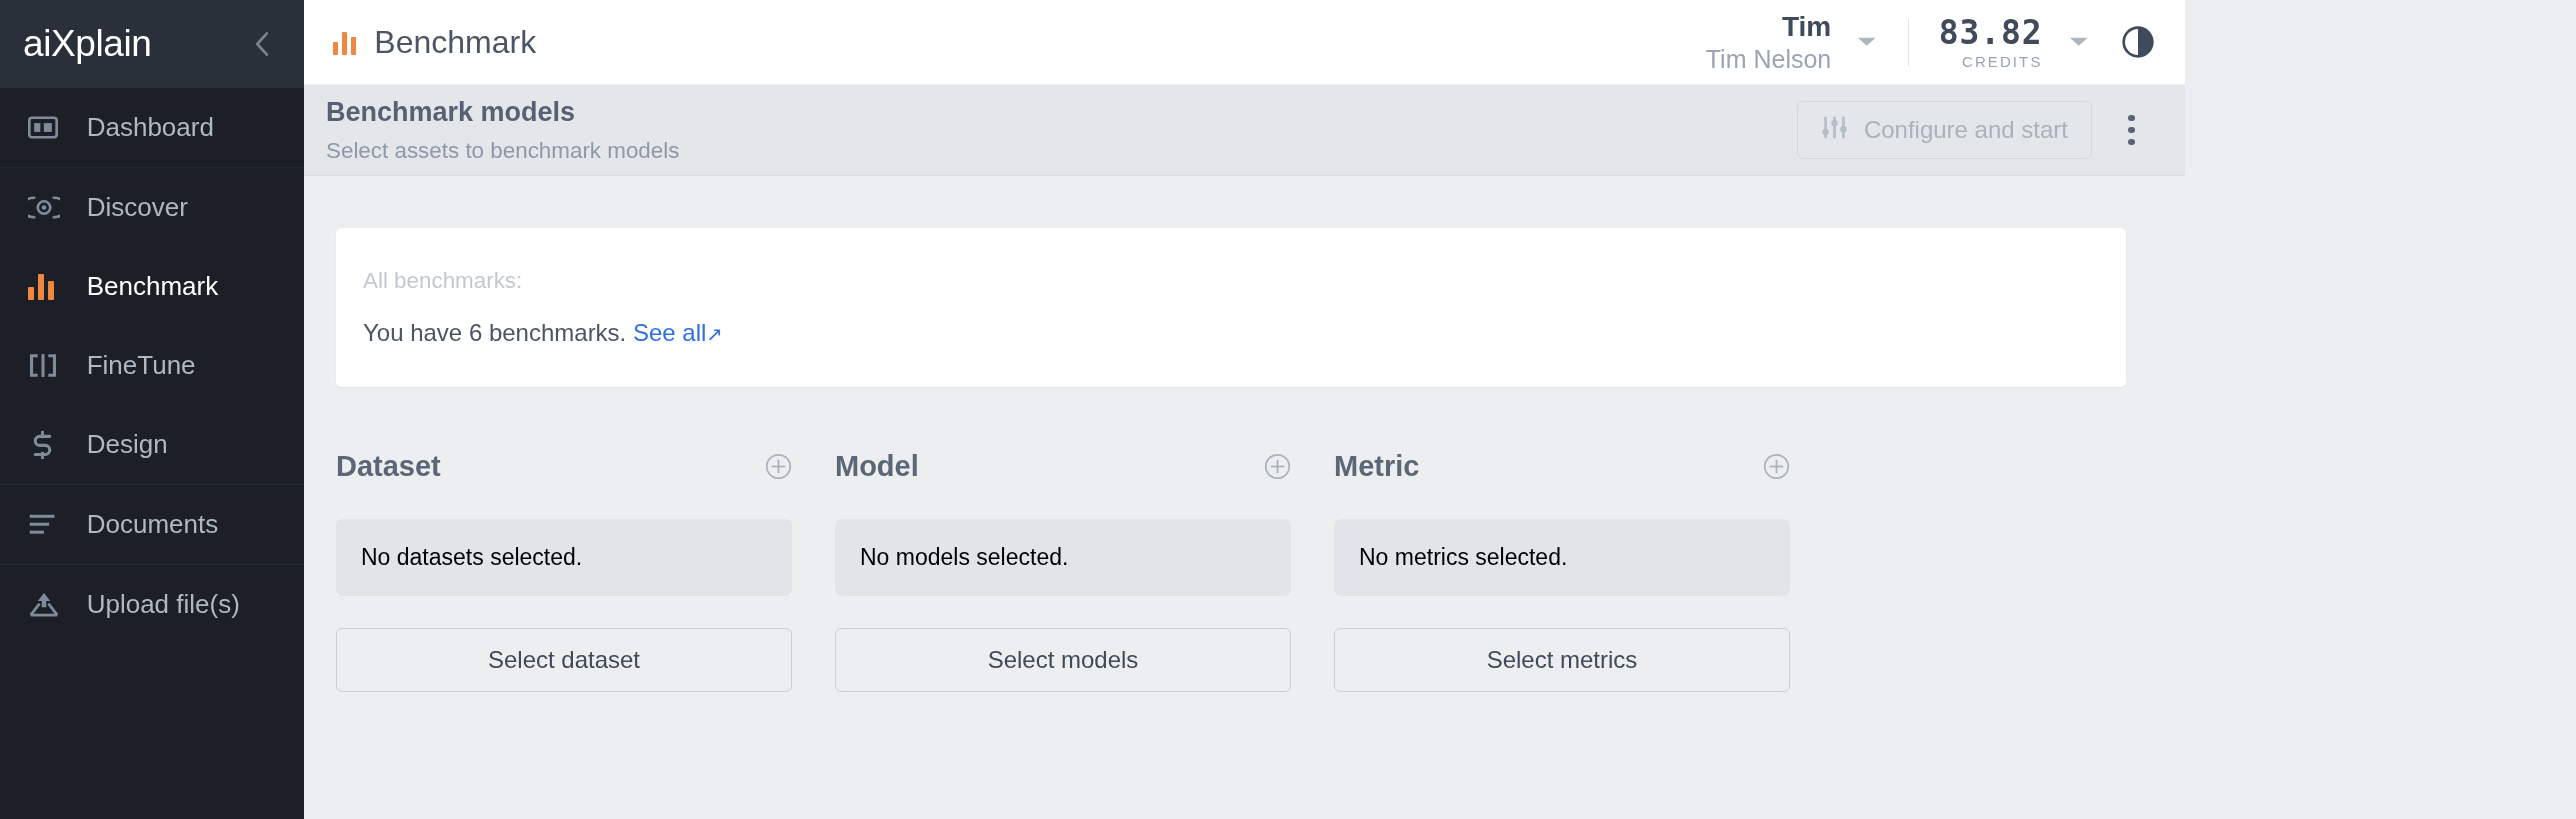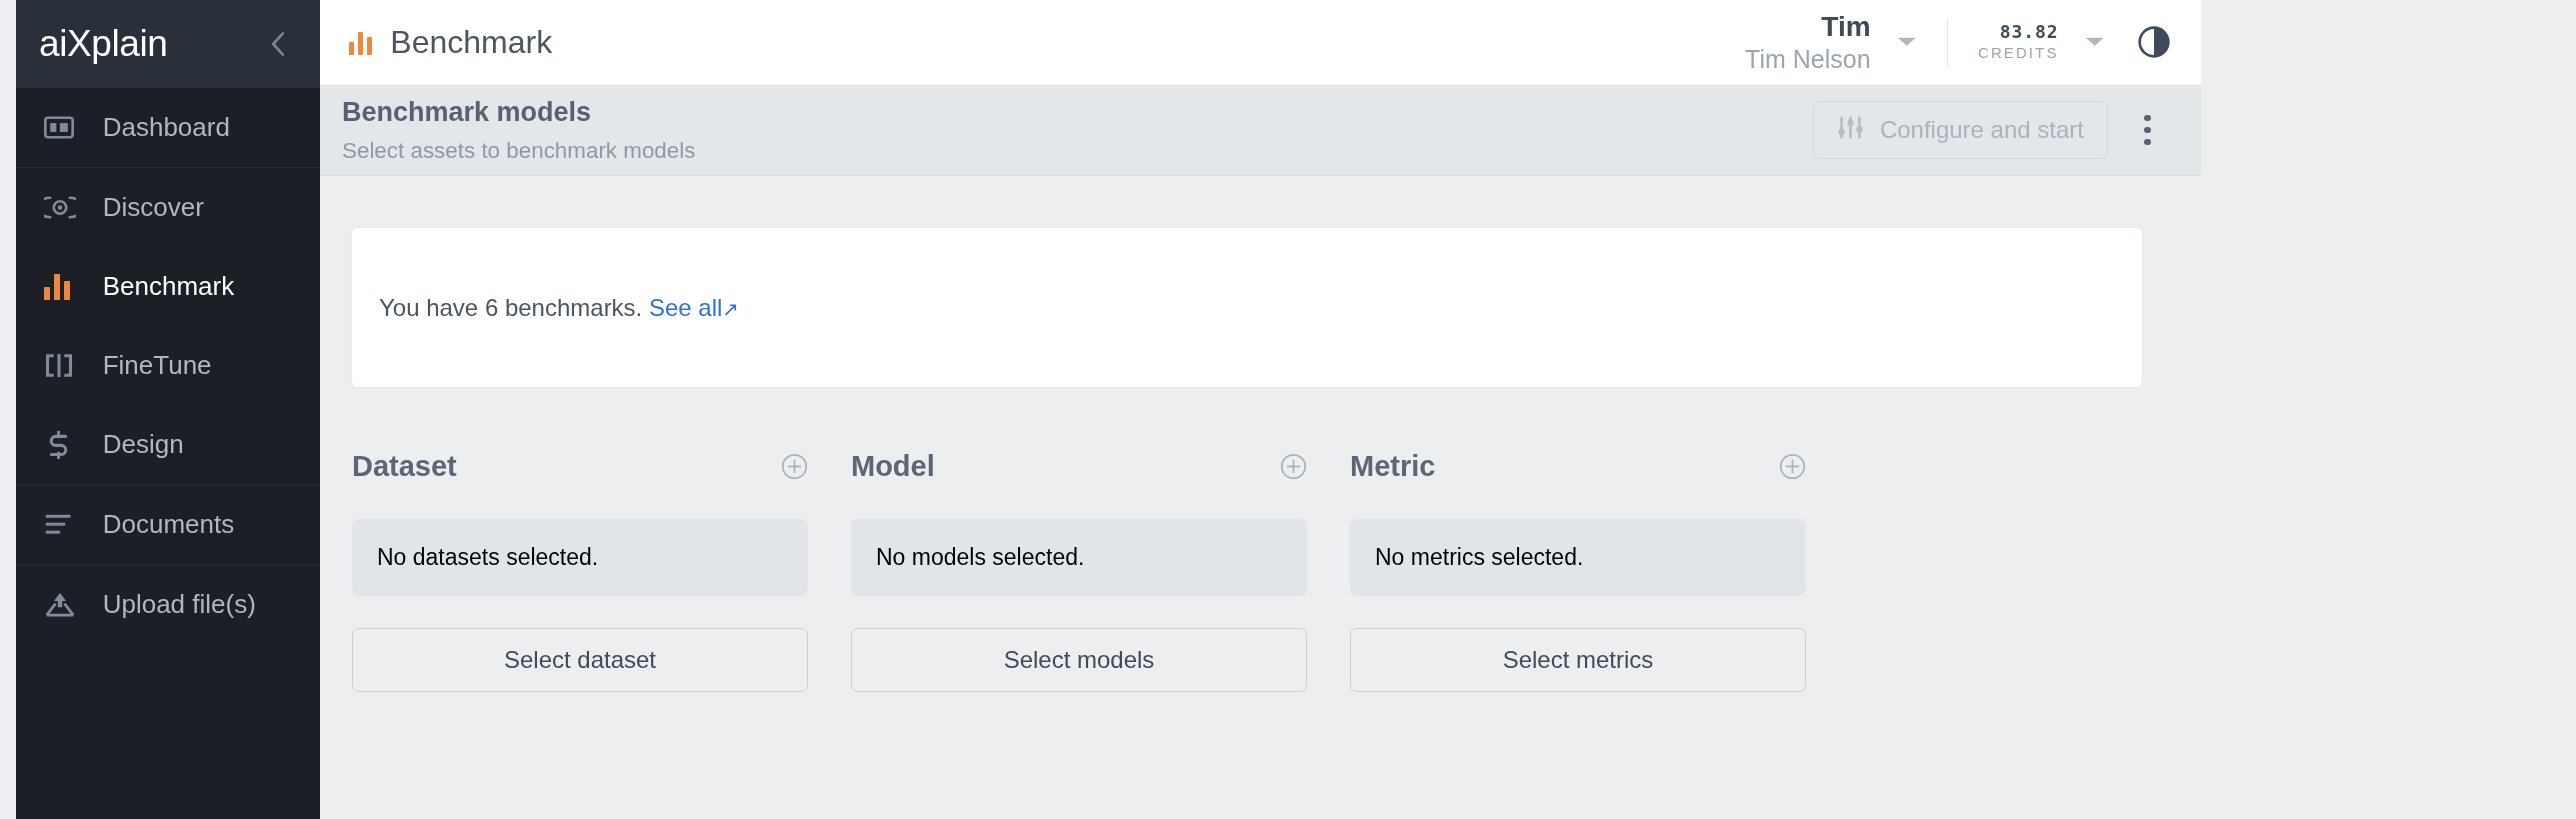--- a/index.html
+++ b/index.html
@@ -2,21 +2,21 @@
 <html style="font-size:14.3px"><head>
 <meta charset="utf-8">
 <style>
   * { box-sizing: border-box; margin: 0; padding: 0; }
   html, body {
     width: 2576px; height: 820px;
     font-family: "Liberation Sans", sans-serif;
     background: #eceef0;
     overflow: hidden;
   }
-  .app { display: flex; width: 2185px; height: 820px; margin-left: 16px; }
+  .app { display: flex; width: 2185px; height: 820px; }
 
   
   .sidebar {
     width: 304px; flex: 0 0 304px;
     background: #1c2026;
     display: flex; flex-direction: column;
   }
   .sidebar-header {
     height: 88px; flex: 0 0 88px;
     background: #2a303a;
@@ -82,21 +82,21 @@
   .bars-icon i:nth-child(3) { height: 18px; }
 
   .user-block { display: flex; align-items: center; }
   .user-names { text-align: right; line-height: 1.25; }
   .user-names .n1 { font-size: 28px; font-weight: 700; color: #3f4a5a; display: block; }
   .user-names .n2 { font-size: 25px; color: #9aa4b2; display: block; }
   .caret { margin: 0 0 0 25px; cursor: pointer; }
   .divider-v { width: 0.9px; height: 47px; background: #dfe3e8; margin: 0 30px; }
   .credits { text-align: right; line-height: 1.25; }
   .credits .c1 {
-    font-size: 18px; font-weight: 700; color: #3f4a5a; display: block;
+    font-size: 33px; font-weight: 700; color: #3f4a5a; display: block;
     font-family: "DejaVu Sans Mono", monospace; letter-spacing: 0.9px;
   }
   .credits .c2 { font-size: 15px; color: #9aa4b2; letter-spacing: 2.1px; display: block; }
   .theme-toggle { margin-left: 32px; cursor: pointer; display: flex; }
 
   .subheader {
     height: 91px; flex: 0 0 91px;
     background: #e3e7ea;
     display: flex; align-items: center;
     padding: 0 30px 0 22px;
@@ -340,20 +340,21 @@
           <span></span>
           <span></span>
       </div>
     </div>
 
     <div class="content">
 
       <section class="info-card">
 
         <div class="info-col">
+          <span class="label">All benchmarks:</span>
           <span class="val">
             <span>You have 6 benchmarks.</span>
             <a class="link"><span>See all</span><span class="ext">↗</span></a>
           </span>
         </div>
       </section>
 
       <section class="columns">
 
         <div class="col">

